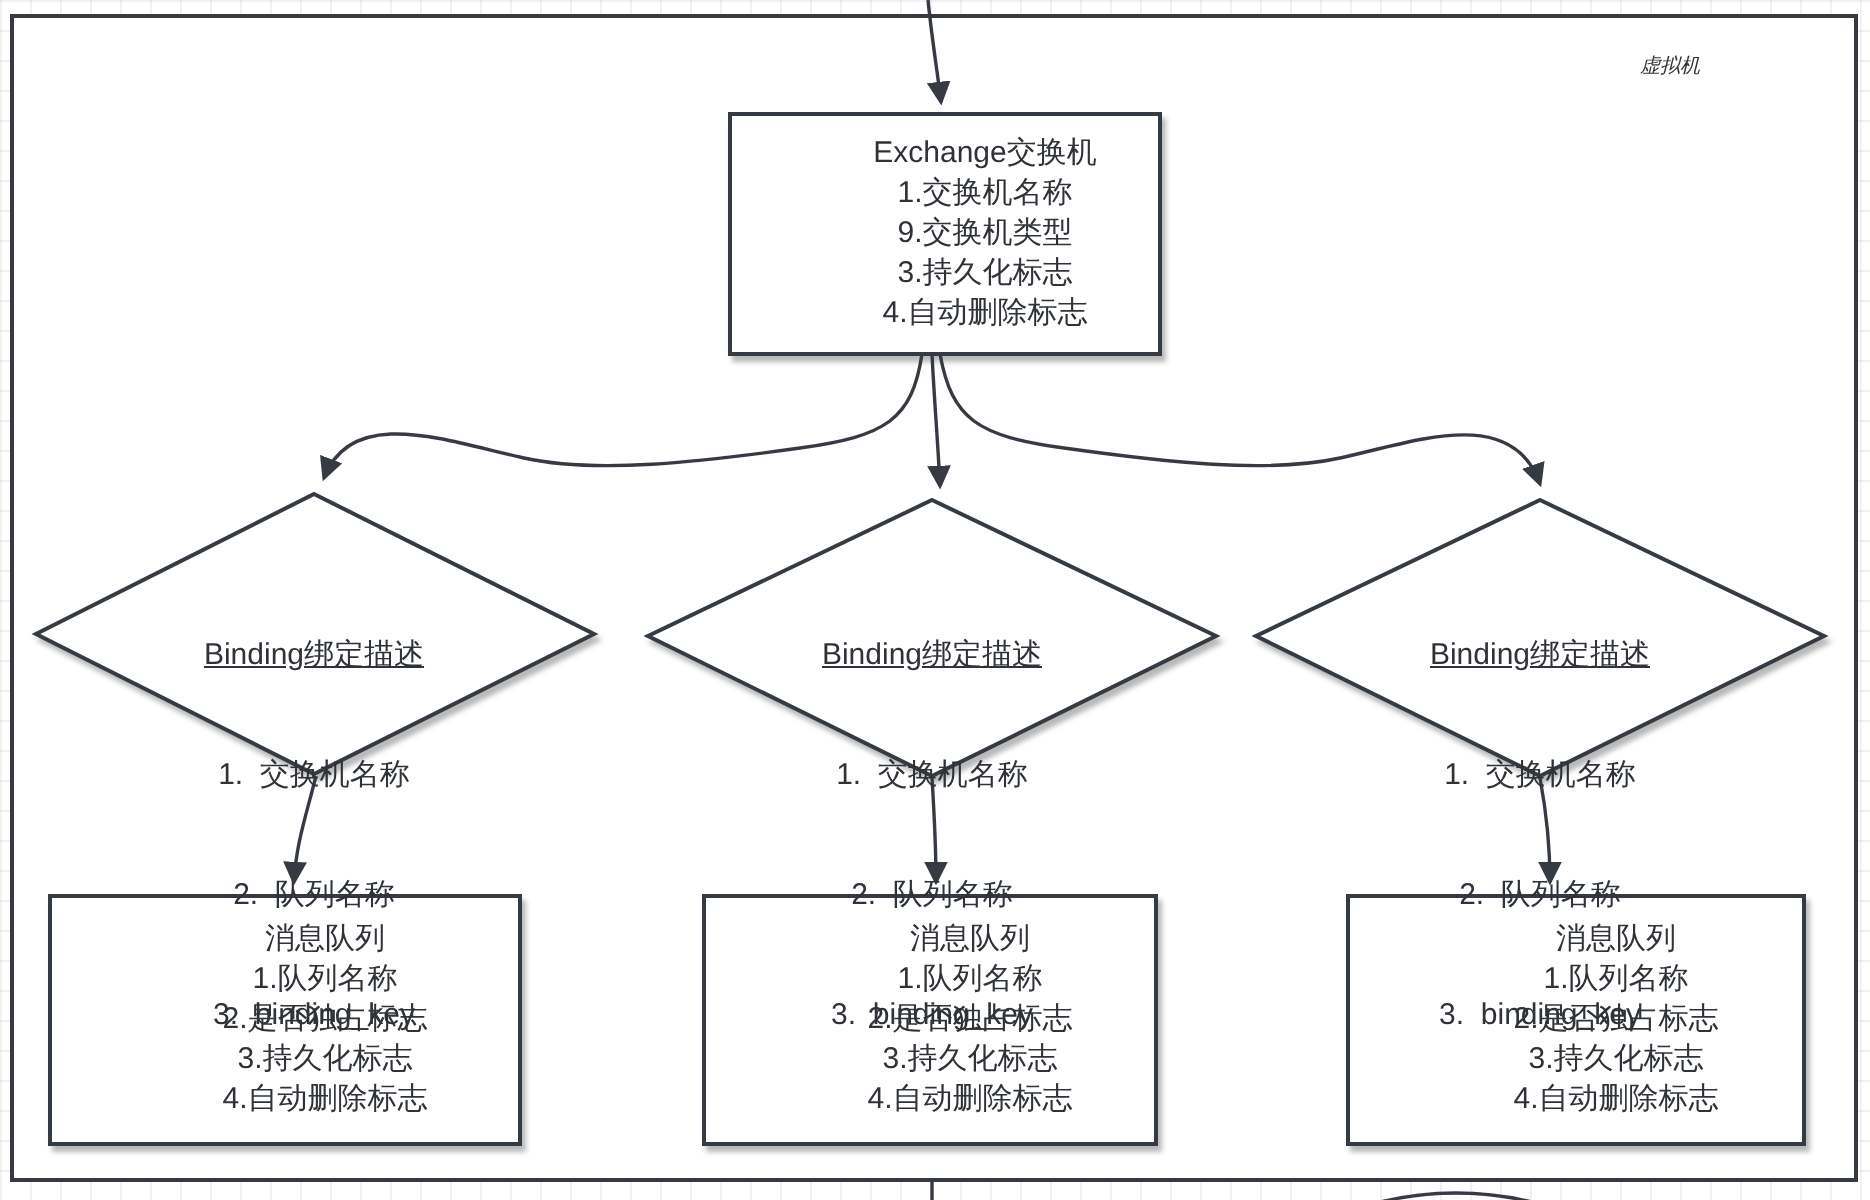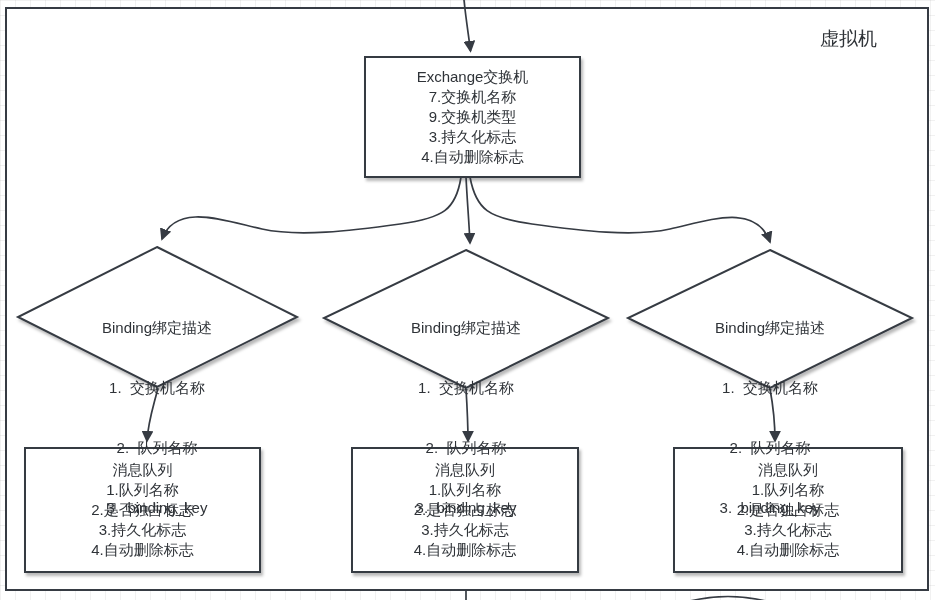--- a/index.html
+++ b/index.html
@@ -41,35 +41,37 @@
     font-size: 15px;
     line-height: 20px;
     text-align: center;
     white-space: pre;
   }
   .node-text {
     display: flex;
     flex-direction: column;
     justify-content: center;
     align-items: center;
+    margin-left: 20px;
   }
   .exchange-text { left: 365px; top: 57px;  width: 215px; height: 120px; }
   .queue-text-0  { left: 25px;  top: 448px; width: 235px; height: 124px; }
   .queue-text-1  { left: 352px; top: 448px; width: 226px; height: 124px; }
   .queue-text-2  { left: 674px; top: 448px; width: 228px; height: 124px; }
   .diamond-text-0 { left: 47px;  top: 278px; width: 220px; }
   .diamond-text-1 { left: 356px; top: 278px; width: 220px; }
   .diamond-text-2 { left: 660px; top: 278px; width: 220px; }
-  .diamond-title { }
+  .diamond-title { text-decoration: underline; }
   .vm-label {
     position: absolute;
     left: 820px; top: 26px;
-    font-size: 19px;
+    font-size: 10px;
     color: #2f3338;
     white-space: pre;
+    font-style: italic;
   }
 </style>
 </head>
 <body>
 
 <div class="stage">
 
   <svg class="layer" viewBox="0 0 935 600" xmlns="http://www.w3.org/2000/svg">
     <defs>
       <marker id="arrow" viewBox="0 0 10 10" refX="8.5" refY="5" markerWidth="7" markerHeight="7" orient="auto-start-reverse">
@@ -105,21 +107,21 @@
     <path class="edge" d="M 770 389 C 773 405 775 424 775 441" marker-end="url(#arrow)"></path>
 
     <path class="edge" d="M 466 590 L 466 600"></path>
     <path class="edge" d="M 690 601 Q 728 592 766 601" stroke-width="3.5"></path>
   </svg>
 
   <div class="vm-label">虚拟机</div>
 
   <div class="txt node-text exchange-text">
     <div>Exchange交换机</div>
-    <div>7.交换机名称</div>
+    <div>1.交换机名称</div>
     <div>9.交换机类型</div>
     <div>3.持久化标志</div>
     <div>4.自动删除标志</div>
   </div>
 
   <div class="txt diamond-text-0">
     <div class="diamond-title">Binding绑定描述</div>
     <div>1.  交换机名称</div>
     <div>2.  队列名称</div>
     <div>3.  binding_key</div>

